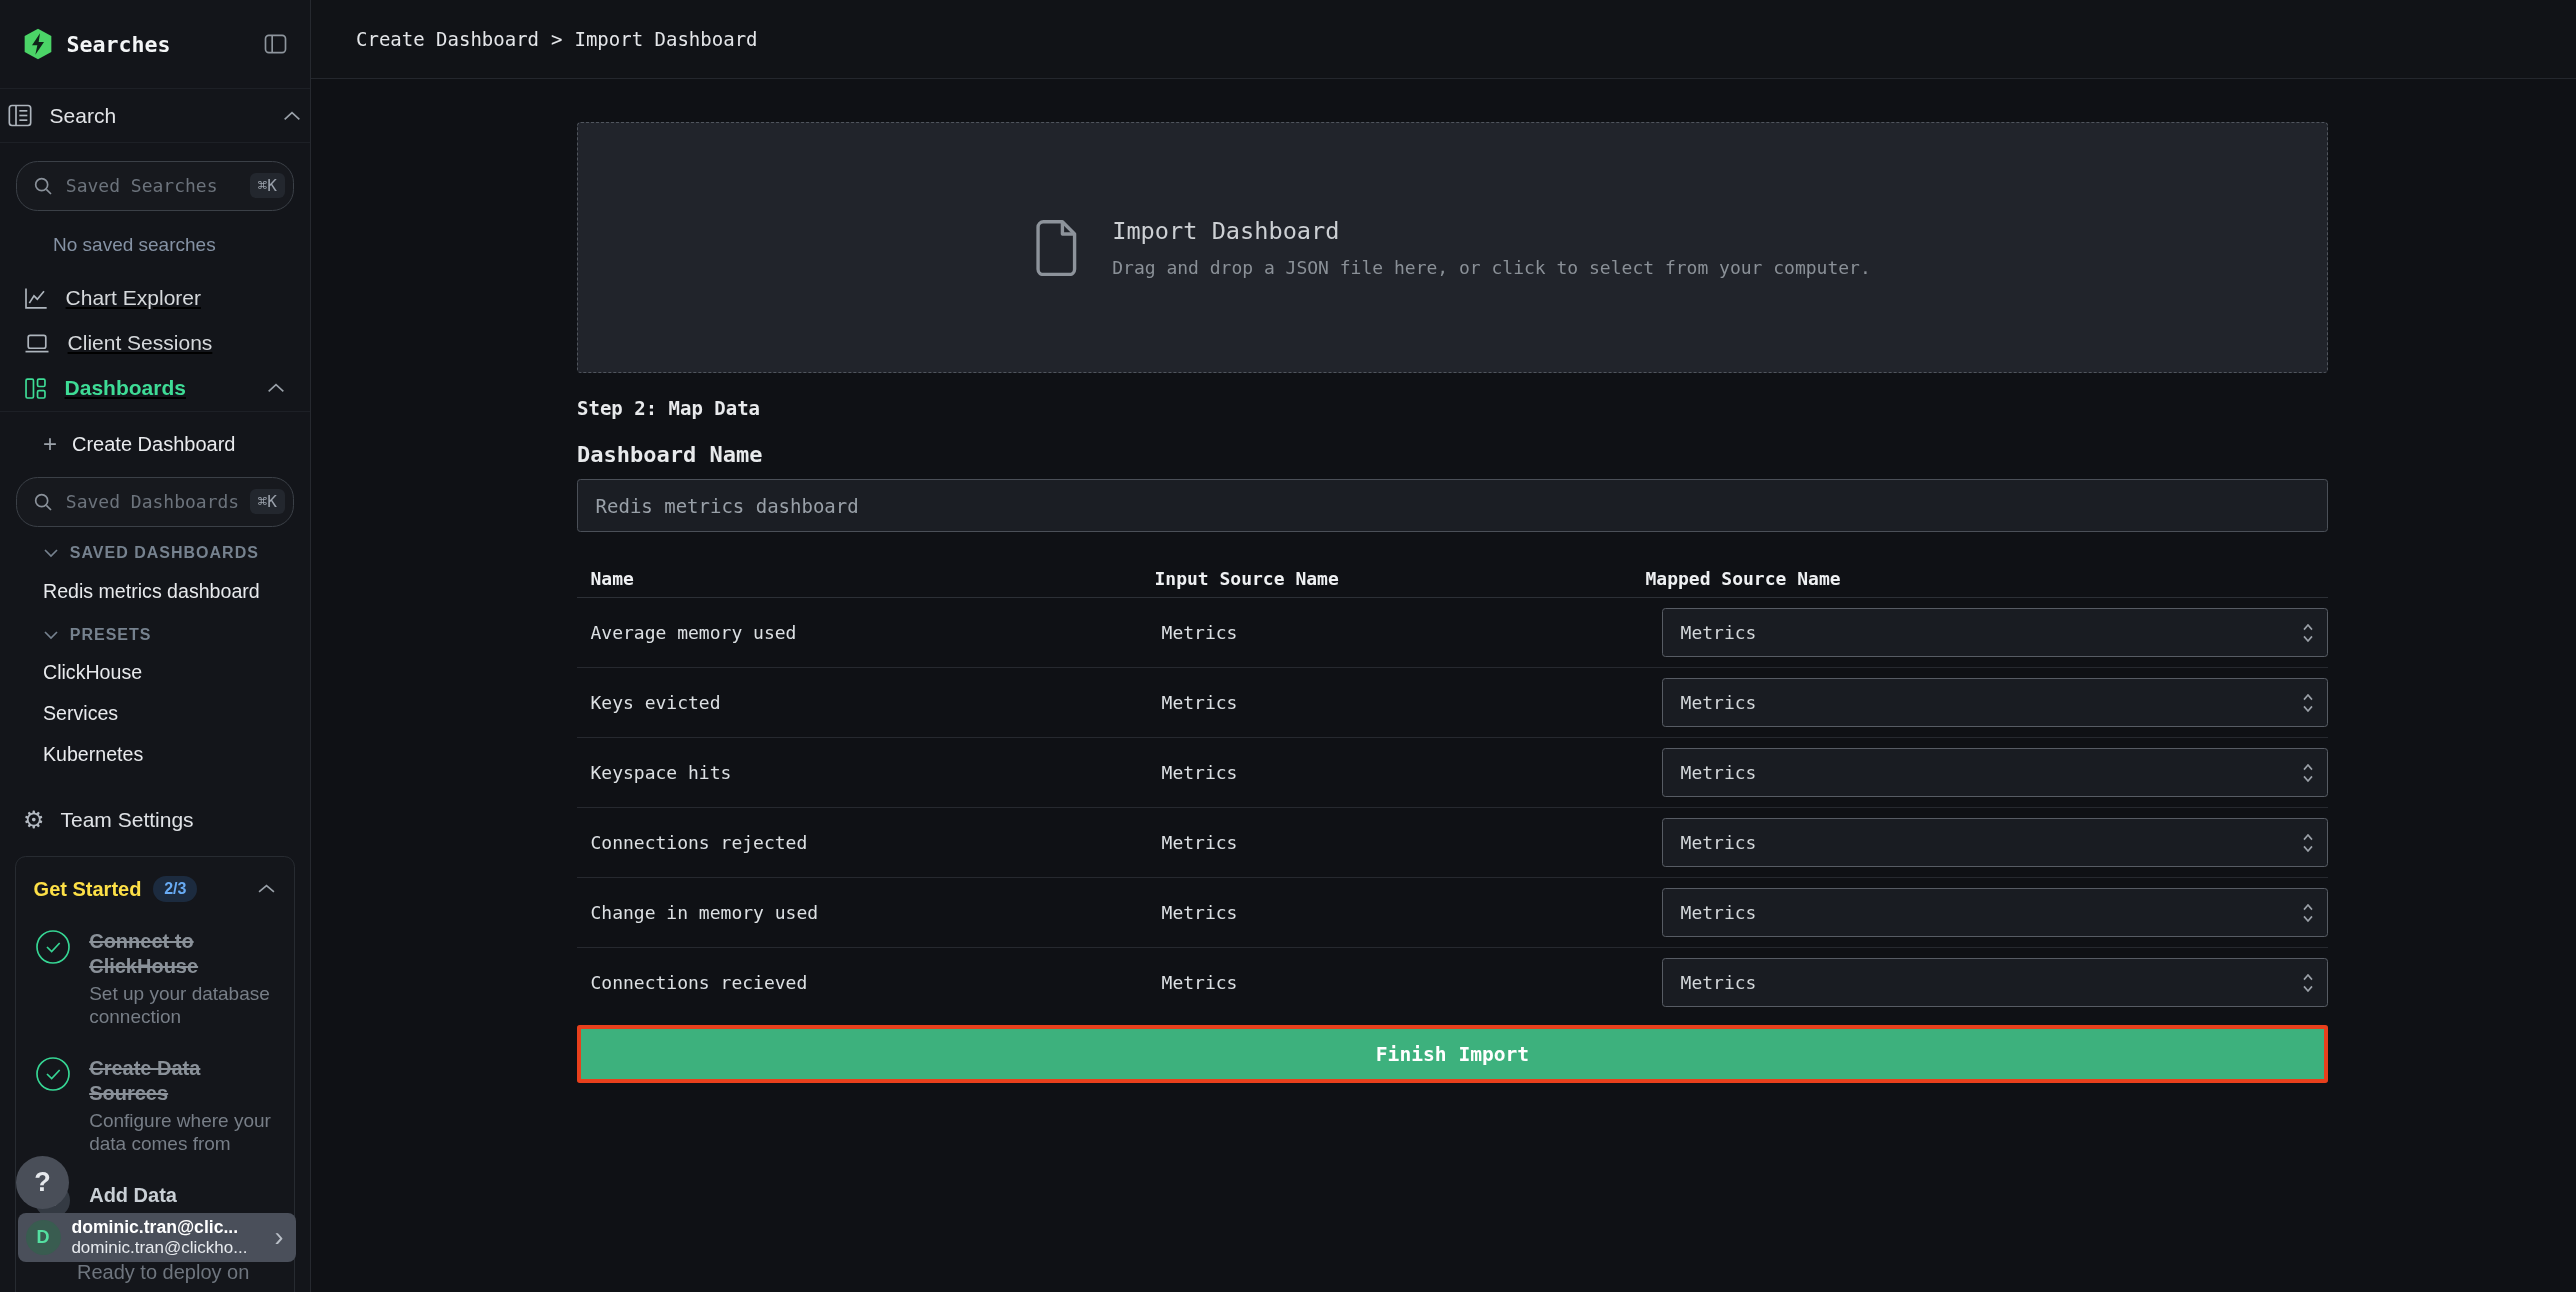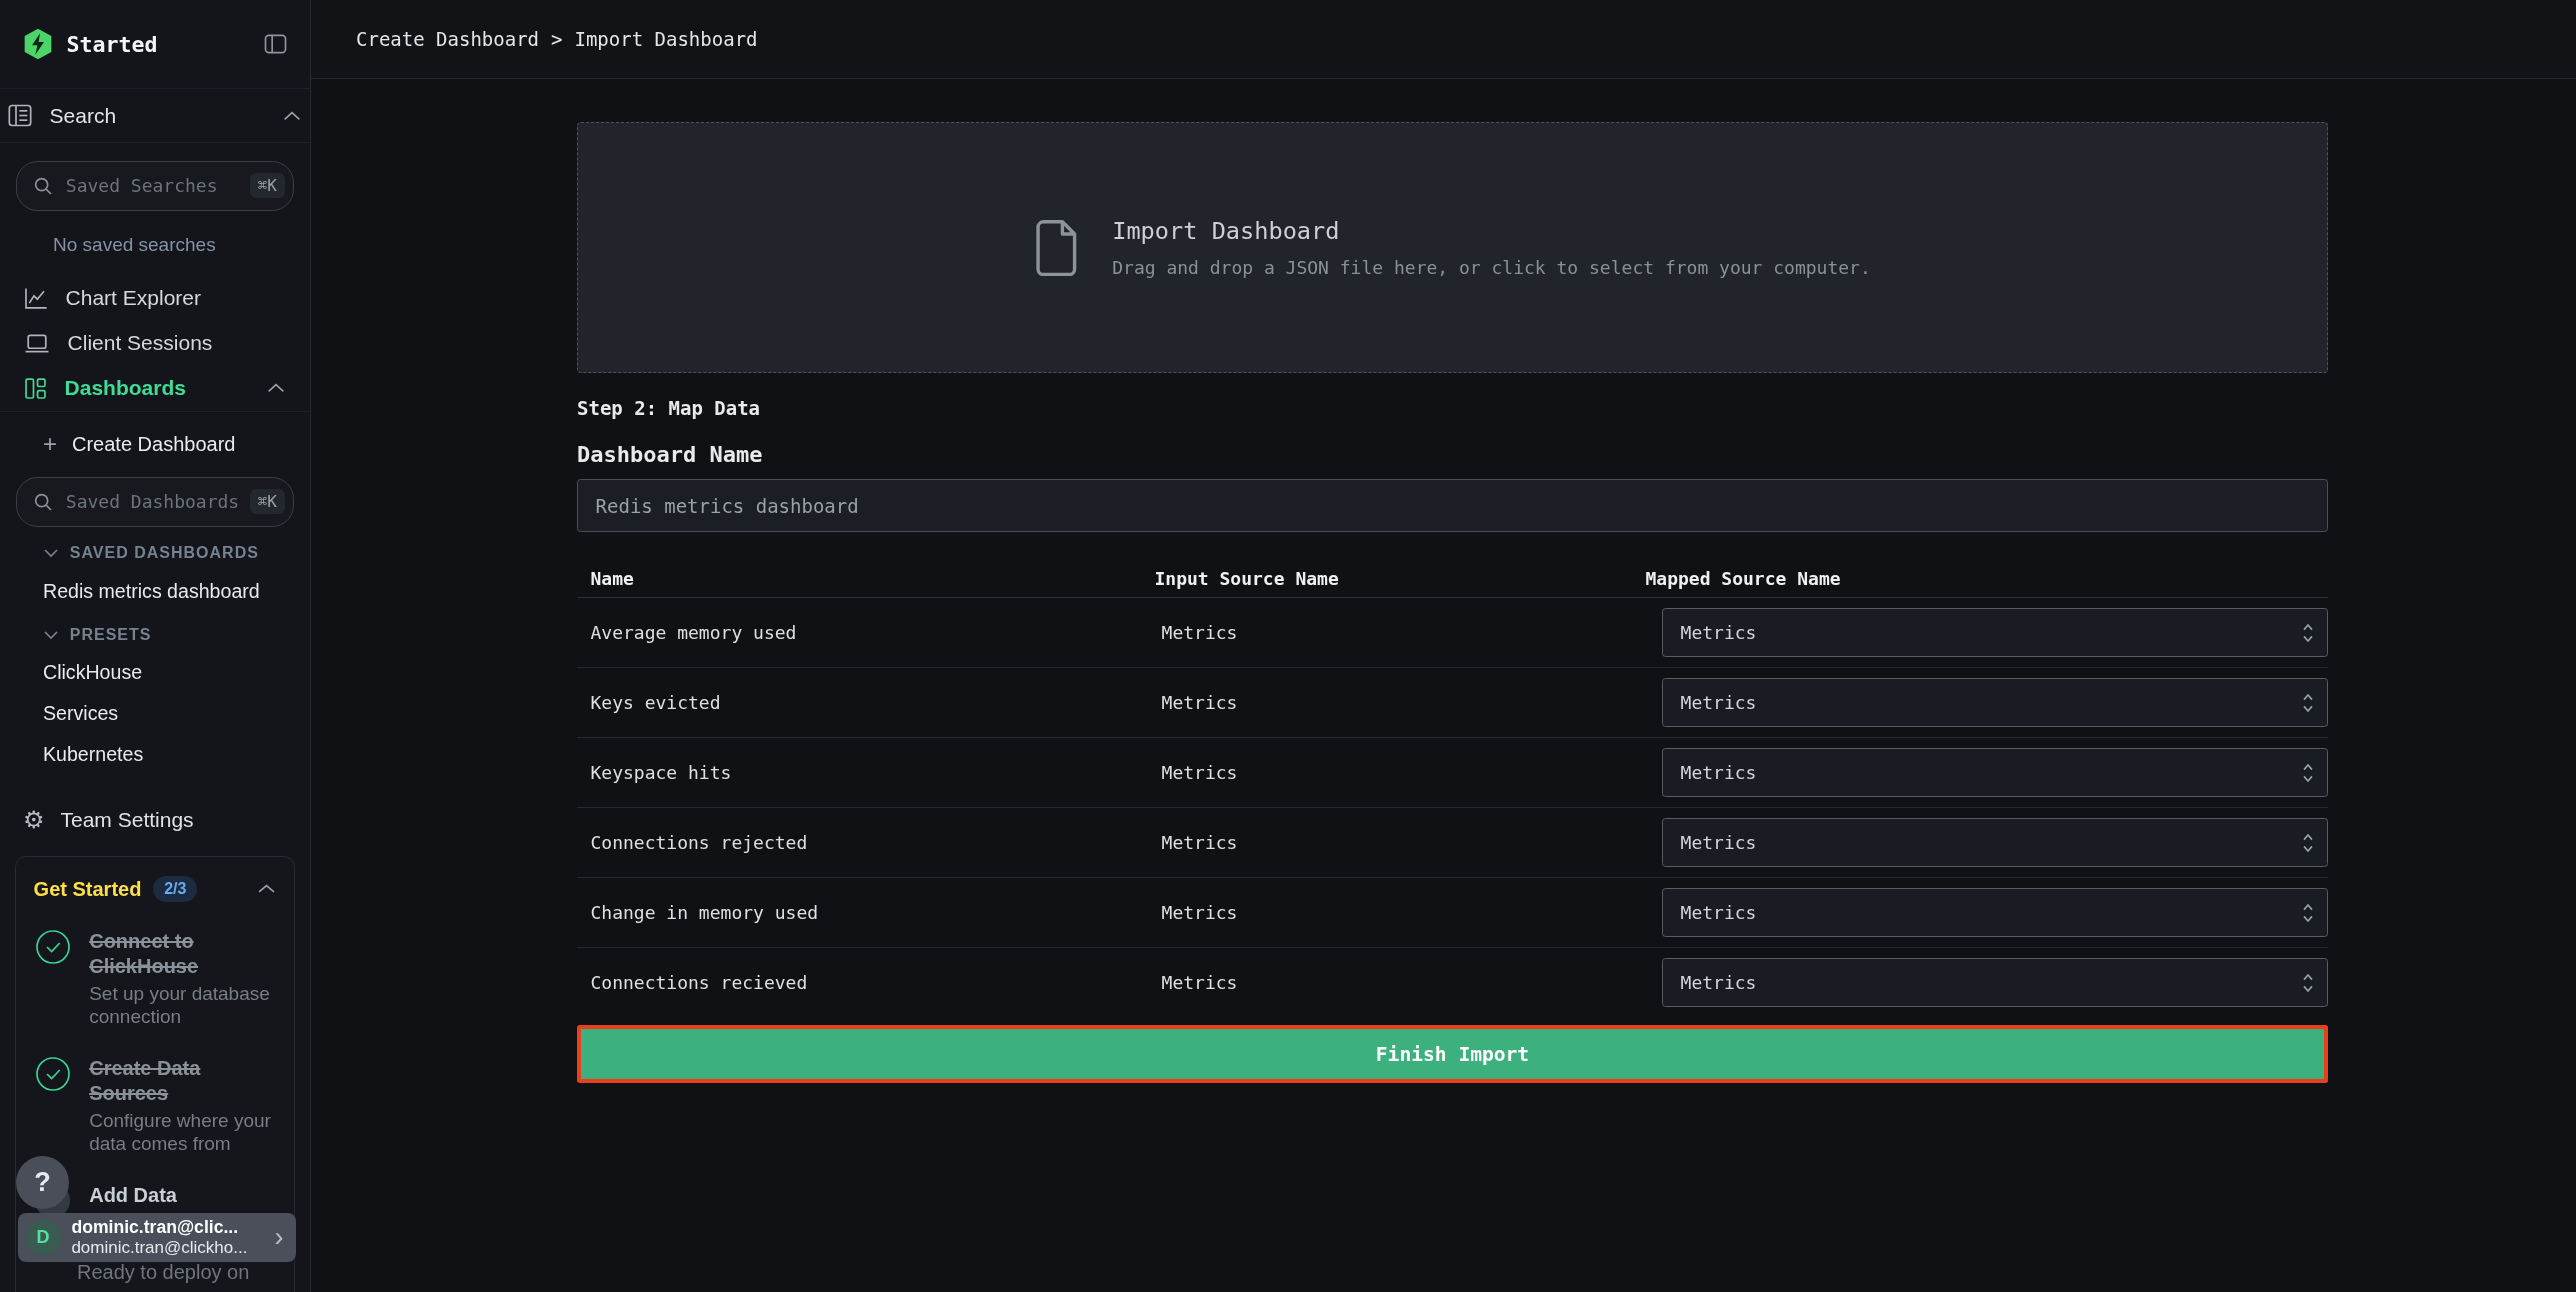--- a/index.html
+++ b/index.html
@@ -22,21 +22,21 @@
   .pill{margin:17.6px 16px 0 16px;height:50px;border-radius:21.6px;border:0.7px solid #3b4047;background:#17191e;
         display:flex;align-items:center;padding:0 8px 0 16px;box-sizing:border-box;}
   .pill input{background:transparent;border:none;outline:none;flex:1;margin-left:10.8px;
               font-family:"DejaVu Sans Mono",monospace;font-size:18px;color:#a7adb5;min-width:0;}
   .pill input::placeholder{color:#6c737c;opacity:1;}
   .kbd{background:#23272e;border-radius:6px;padding:3.4px 8px;font-family:"DejaVu Sans Mono",monospace;
        font-size:16px;color:#9aa1ab;}
 
   .empty-text{margin:23px 0 0 53px;font-size:19px;color:#8592a4;}
 
-  .nav{margin-top:20px;}
+  .nav{margin-top:20px;text-decoration:underline;}
   .nav-item{height:45px;display:flex;align-items:center;padding:0 24px;box-sizing:border-box;cursor:pointer;}
   .nav-item .lbl{font-size:21px;color:#d6d9dc;margin-left:17.6px;}
   .nav-item.active .lbl{color:#3edc96;font-weight:bold;}
   .section-sep{border-bottom:0.7px solid #1d2026;}
 
   .create-row{height:65px;display:flex;align-items:center;padding:0 0 0 43px;box-sizing:border-box;}
   .create-row .plus{font-size:24px;color:#9ca3ab;line-height:1;}
   .create-row .lbl{font-size:20px;color:#e9ebee;margin-left:15px;}
 
   .group-label{margin:17.6px 0 0 43px;display:flex;align-items:center;font-size:16px;color:#76828f;
@@ -124,21 +124,21 @@
 
 <aside class="sidebar">
 
   <div class="logo-row">
     <span class="icon">
       <svg width="30" height="32" viewBox="0 0 44 48">
         <polygon points="22,1 42,12 42,36 22,47 2,36 2,12" fill="#4bd467"></polygon>
         <polygon points="25,8 13,26 21,26 18,40 31,21 23,21" fill="#10241a"></polygon>
       </svg>
     </span>
-    <span class="logo-name">Started</span>
+    <span class="logo-name">Searches</span>
     <span class="spacer"></span>
     <span class="icon">
       <svg width="23" height="20" viewBox="0 0 34 30" fill="none" stroke="#8e959d" stroke-width="2.5">
         <rect x="2" y="2" width="30" height="26" rx="5"></rect>
         <line x1="12" y1="2" x2="12" y2="28"></line>
       </svg>
     </span>
   </div>
 
   <div class="search-header">

